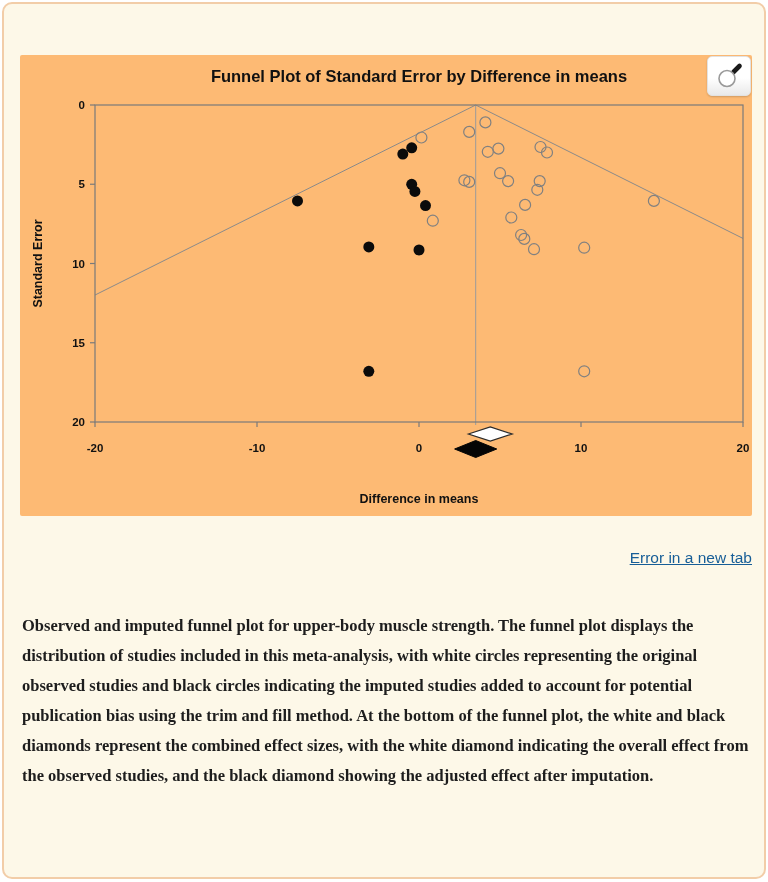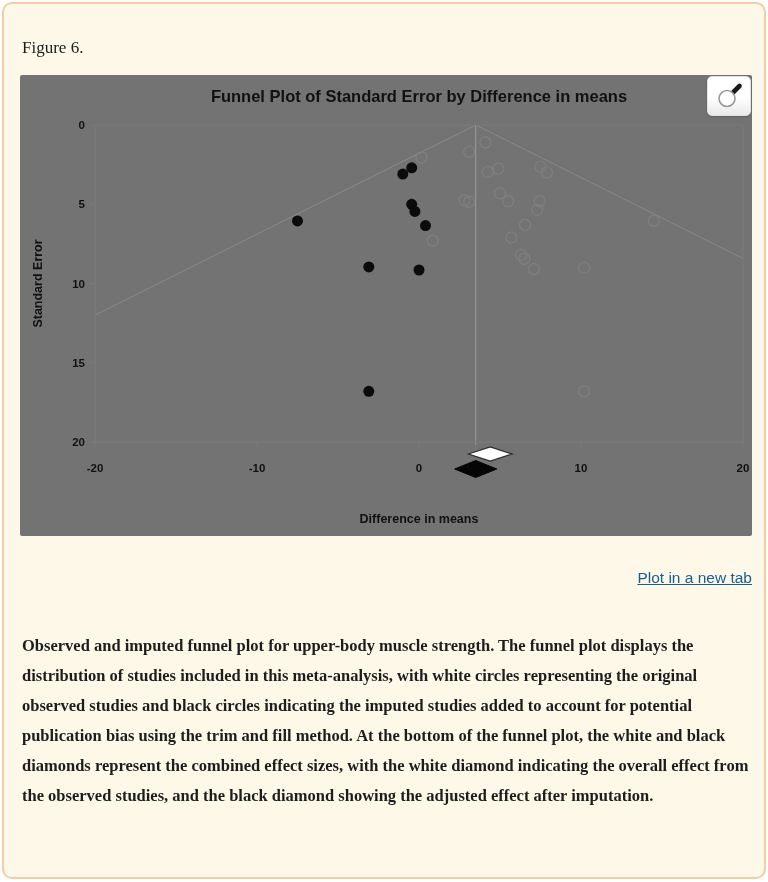--- a/index.html
+++ b/index.html
@@ -11,21 +11,21 @@
     box-sizing:border-box;
     width:764px;height:877px;margin:2px auto 0 auto;
     background:#fdf8e8;border:2px solid #f2cda8;border-radius:10px;
     padding:34px 16px 0 16px;
   }
   .figure-label{
     font-family:"Liberation Serif",serif;
     font-size:17px;color:#1c1c1c;margin:0 0 0 2px;
   }
   .figure-card{
-    position:relative;width:732px;height:461px;background:#737373;
+    position:relative;width:732px;height:461px;background:#fdba74;
     margin-top:17px;border-radius:2px;
   }
   .magnifier-button{
     position:absolute;top:1px;right:1px;width:42px;height:38px;
     background:linear-gradient(#ffffff 55%,#e9e9e9);
     border:1px solid #e2e2e2;border-radius:5px;
     box-shadow:0 1px 2px rgba(0,0,0,.18);
     display:flex;align-items:center;justify-content:center;cursor:pointer;
   }
   .chart-svg{display:block;}
@@ -48,21 +48,20 @@
   .figure-caption{
     font-family:"Liberation Serif",serif;font-size:16.5px;line-height:1.82;
     color:#1d1d1d;margin:44px 2px 0 2px;width:730px;font-weight:bold;
   }
 </style>
 </head>
 <body>
 
 <div class="panel">
 
-  <div class="figure-label">Figure 6.</div>
 
   <div class="figure-card">
     <div id="chart-holder">
         <svg class="chart-svg" width="732" height="461" viewBox="0 0 732 461" xmlns="http://www.w3.org/2000/svg">
           <text class="ctitle" x="399" y="27">Funnel Plot of Standard Error by Difference in means</text>
           <line class="fline" x1="75" y1="240.03826530612247" x2="455.7" y2="50"></line>
           <line class="fline" x1="455.7" y1="50" x2="723" y2="183.4311224489796"></line>
           <line class="vline" x1="455.7" y1="50" x2="455.7" y2="370"></line>
           <rect class="frame" x="75" y="50" width="648" height="317"></rect>
           <line class="tline" x1="70" y1="50" x2="75" y2="50"></line>
@@ -124,18 +123,18 @@
       </div>
     <div class="magnifier-button">
       <svg width="28" height="28" viewBox="0 0 28 28">
         <line x1="18.5" y1="10" x2="24.5" y2="4" stroke="#1a1a1a" stroke-width="4.6" stroke-linecap="round"></line>
         <circle cx="12" cy="16.5" r="8" fill="#ffffff" stroke="#9a9a9a" stroke-width="1.6"></circle>
       </svg>
     </div>
   </div>
 
   <div class="link-row">
-    <a class="open-link">Plot in a new tab</a>
+    <a class="open-link">Error in a new tab</a>
   </div>
 
   <p class="figure-caption">Observed and imputed funnel plot for upper-body muscle strength. The funnel plot displays the distribution of studies included in this meta-analysis, with white circles representing the original observed studies and black circles indicating the imputed studies added to account for potential publication bias using the trim and fill method. At the bottom of the funnel plot, the white and black diamonds represent the combined effect sizes, with the white diamond indicating the overall effect from the observed studies, and the black diamond showing the adjusted effect after imputation.</p>
 
 </div>
 
 </body></html>

